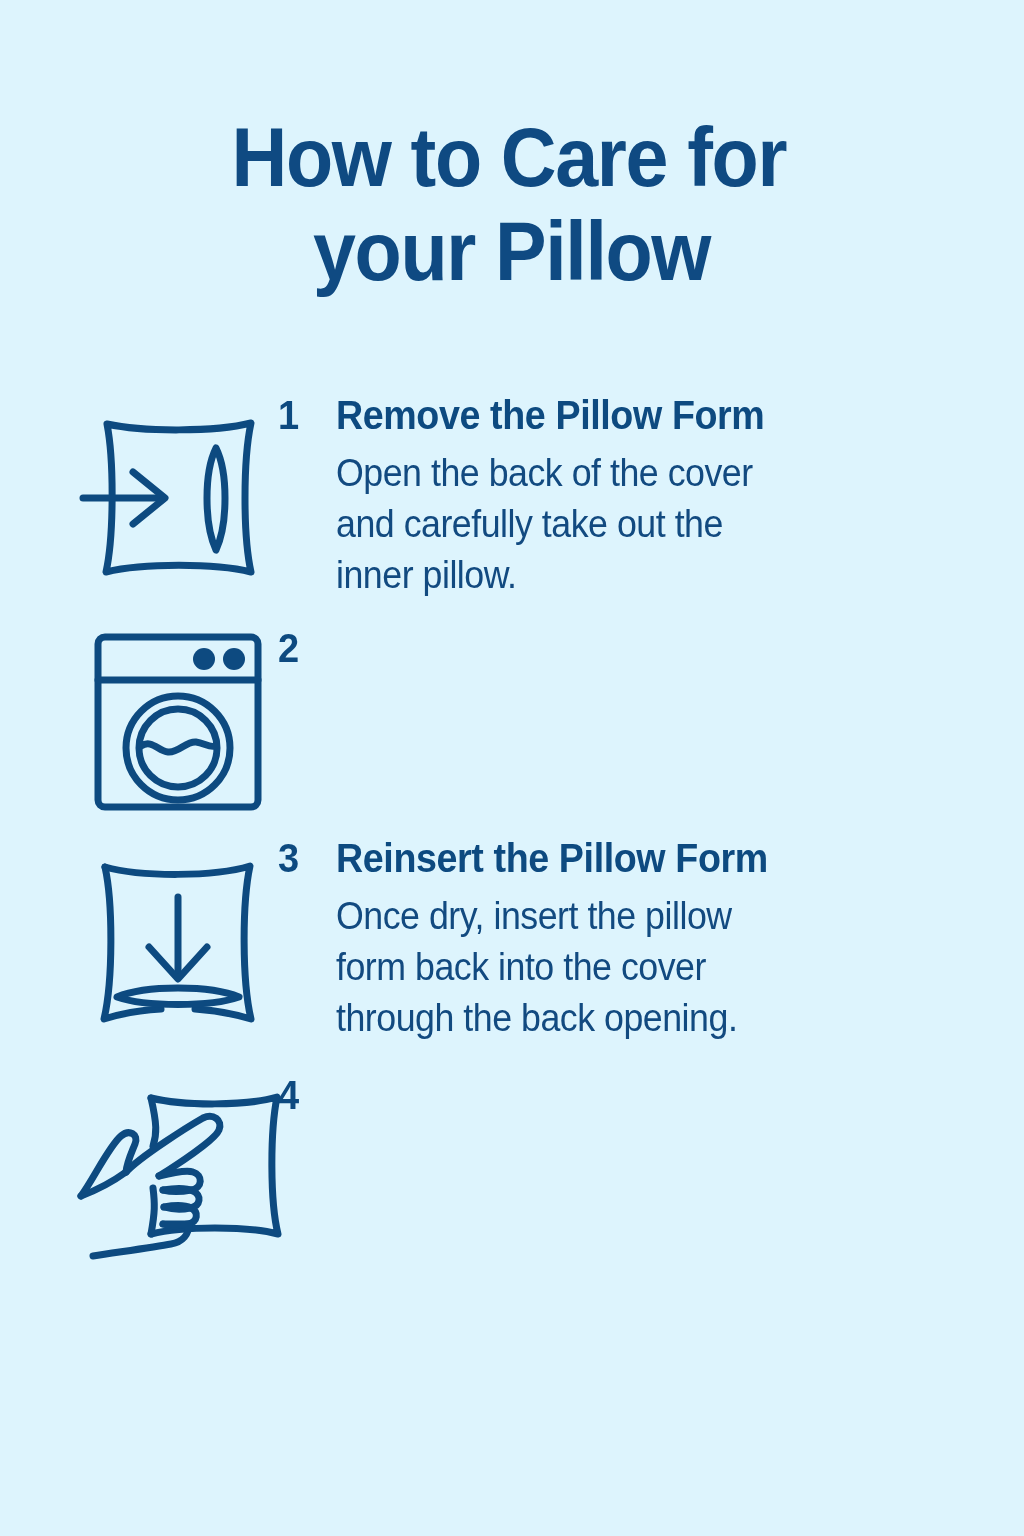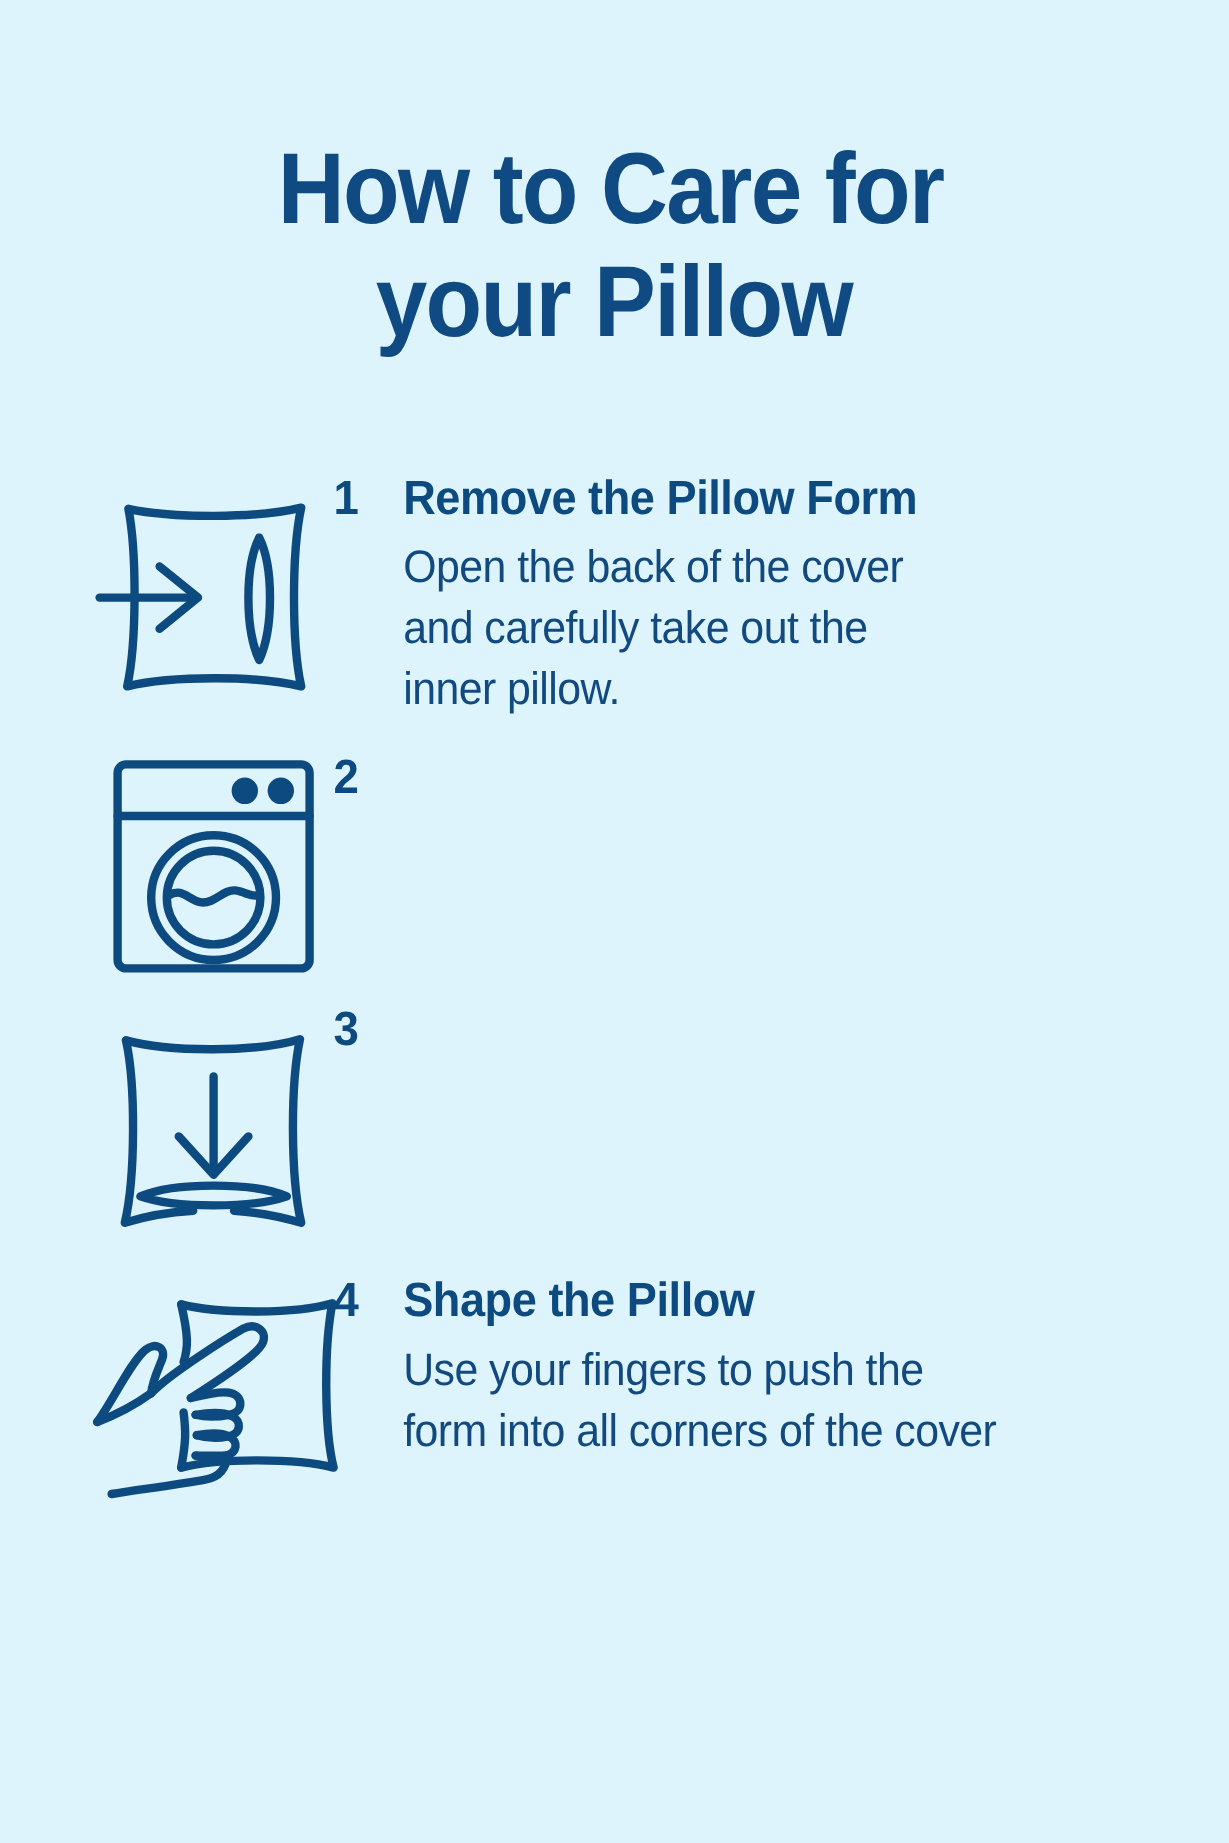--- a/index.html
+++ b/index.html
@@ -190,20 +190,28 @@
 
             <path d="M34 142 C62 130 128 130 156 142 C128 152 62 152 34 142 Z"></path>
 
             <path d="M95 42 L95 122"></path>
 
             <path d="M66 92 L95 124 L124 92"></path>
           </svg>
         </span>
       </div>
       <div class="step-num">3</div>
+      <div class="step-text">
+        <div class="step-head">Reinsert the Pillow Form</div>
+        <div class="step-body">
+          <span class="ln">Once dry, insert the pillow</span>
+          <span class="ln">form back into the cover</span>
+          <span class="ln">through the back opening.</span>
+        </div>
+      </div>
     </div>
 
     <div class="step step4">
       <div class="step-icon">
         <span>
           <svg width="215" height="175" viewBox="0 0 215 175" fill="none" stroke="#0d4a80" stroke-width="7" stroke-linecap="round" stroke-linejoin="round">
 
             <path d="M80 14 C112 22 176 22 206 13 C199 48 199 118 207 150 C176 142 112 142 80 150"></path>
             <path d="M80 14 C86 40 86 50 82 62"></path>
             <path d="M80 150 C84 128 84 120 82 104"></path>
@@ -217,23 +225,16 @@
 
             <path d="M92 106 C104 104 116 104 122 107 C131 111 130 122 119 124 C110 126 100 125 93 123"></path>
 
             <path d="M93 123 C104 121 114 121 120 124 C128 128 127 138 117 140 C108 142 98 142 92 140"></path>
 
             <path d="M92 140 L118 140 C118 150 112 158 100 160 C84 163 48 168 22 172"></path>
           </svg>
         </span>
       </div>
       <div class="step-num">4</div>
-      <div class="step-text">
-        <div class="step-head">Shape the Pillow</div>
-        <div class="step-body">
-          <span class="ln">Use your fingers to push the</span>
-          <span class="ln">form into all corners of the cover</span>
-        </div>
-      </div>
     </div>
 
   </div>
 </div>
 
 </body></html>

